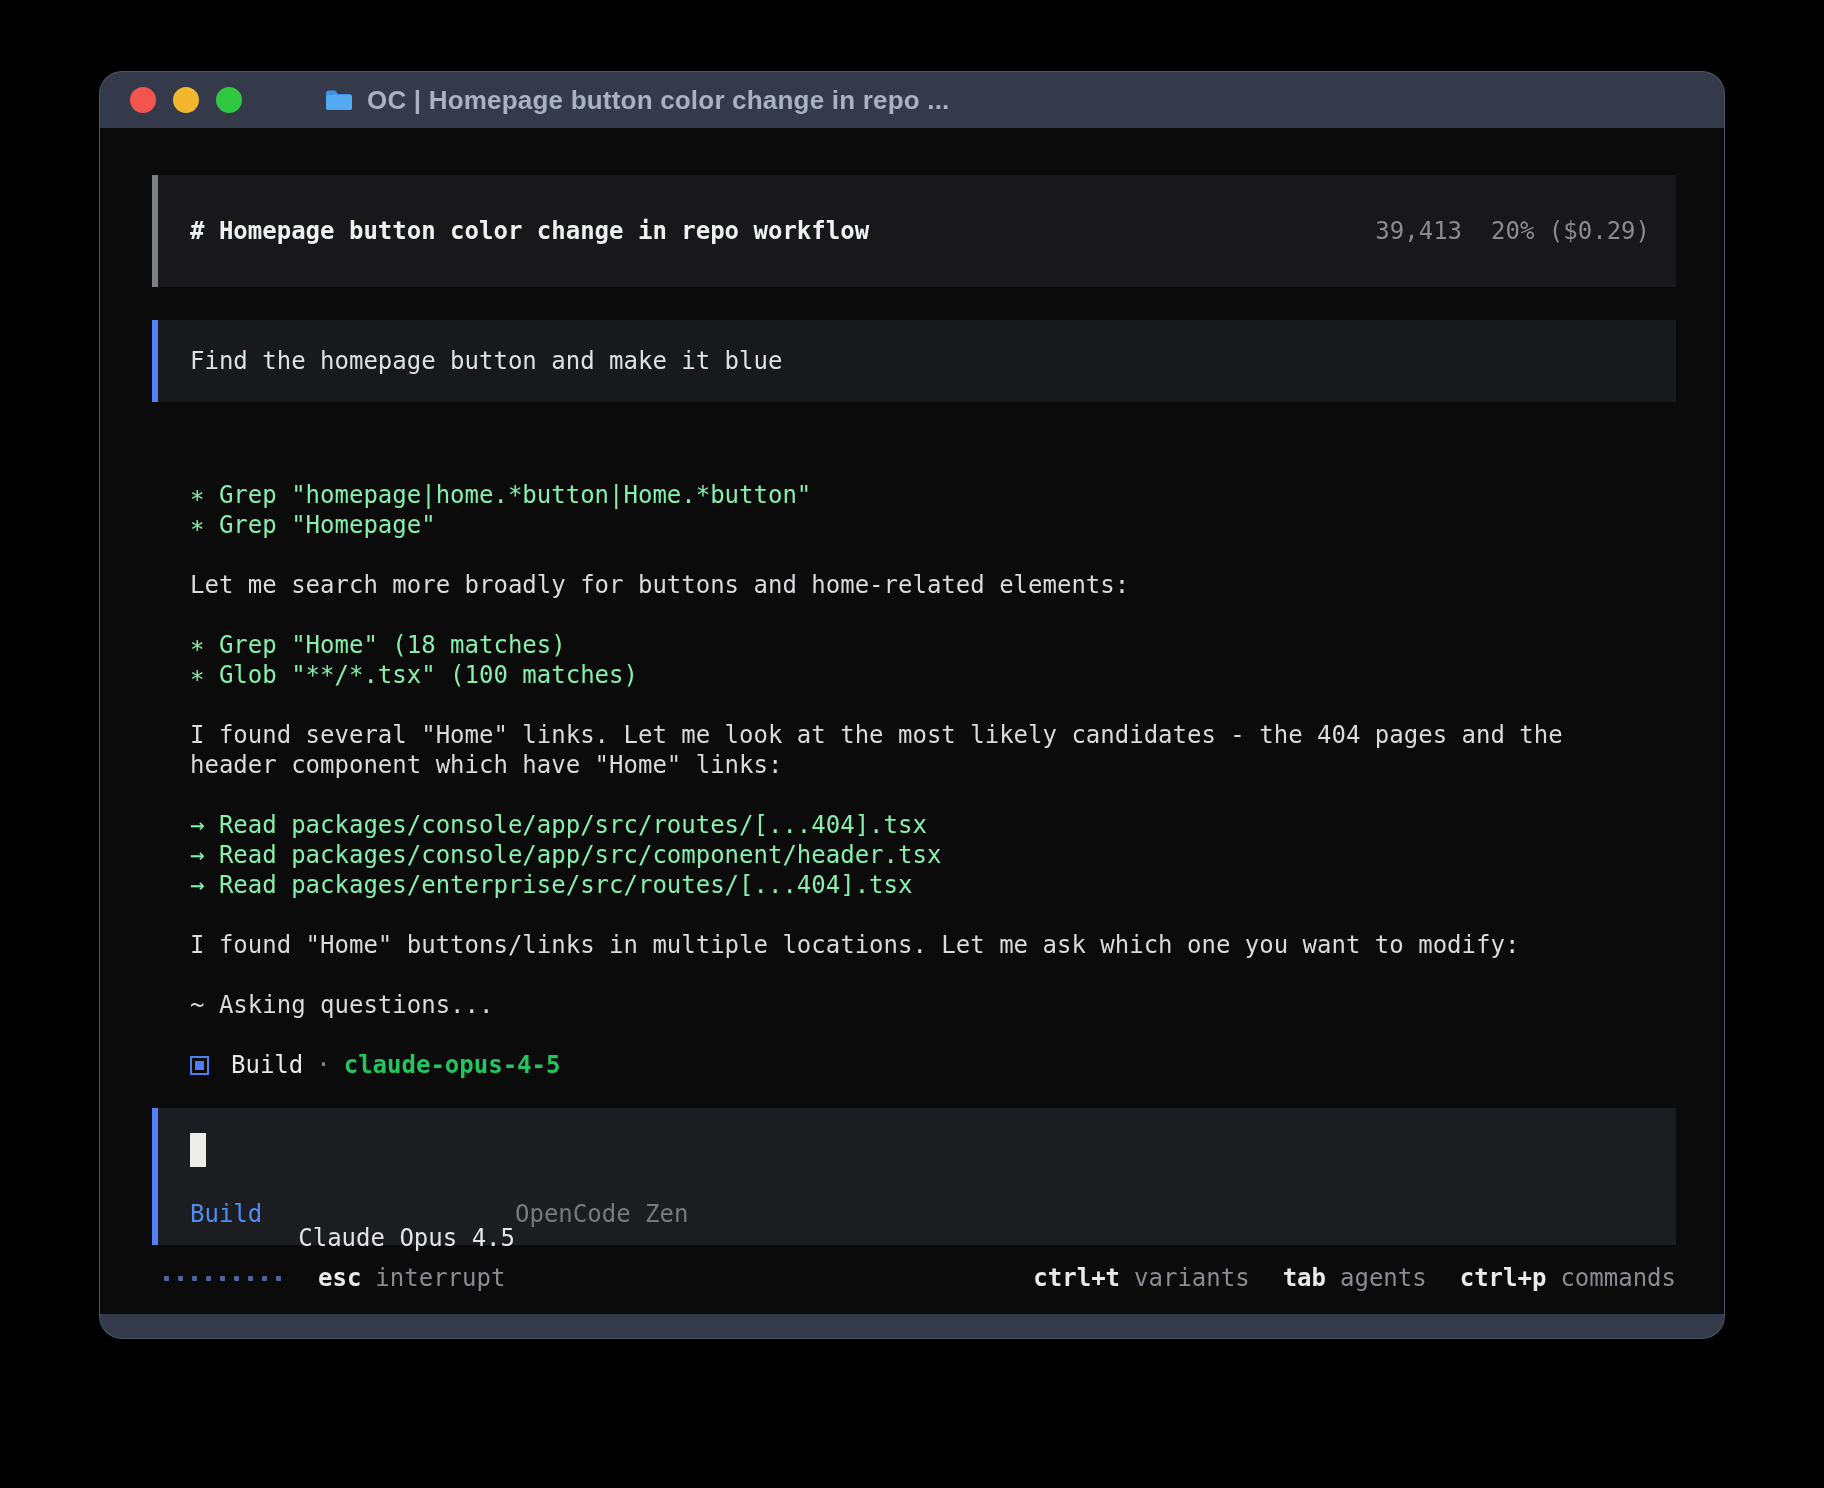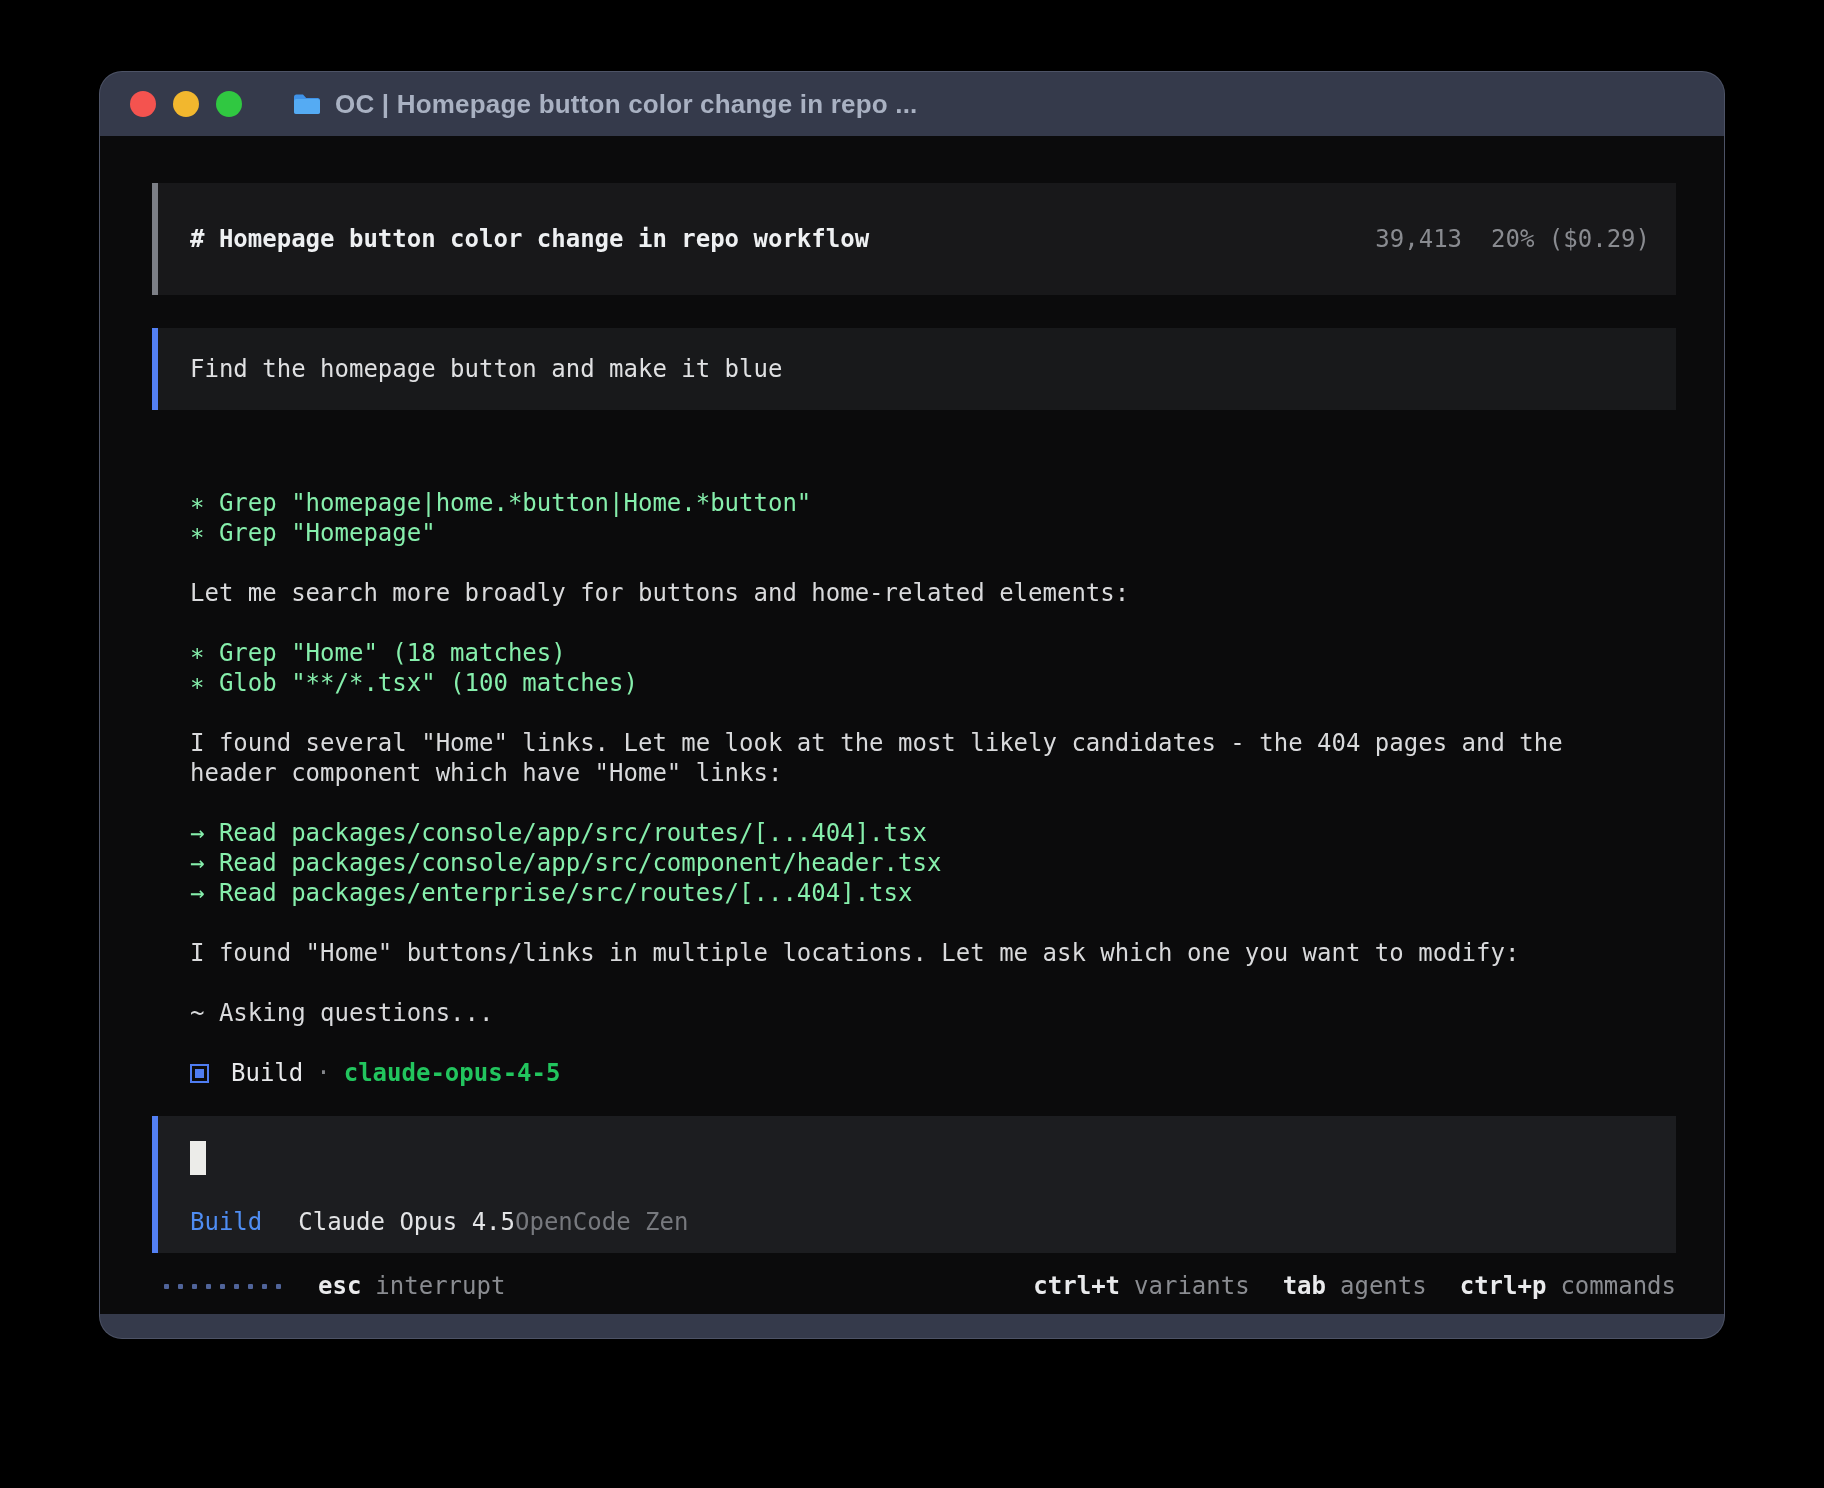--- a/index.html
+++ b/index.html
@@ -7,21 +7,21 @@
   body { font-family:"DejaVu Sans Mono","Liberation Mono",monospace; }
 
   .window {
     position:absolute; left:100px; top:72px; width:1624px; height:1266px;
     background:#353a4b; border-radius:22px;
     box-shadow:0 0 0 1px #4d5366, 0 30px 70px rgba(0,0,0,.65);
     display:flex; flex-direction:column; overflow:hidden;
   }
 
   
-  .titlebar { height:64px; flex:0 0 auto; display:flex; align-items:center; padding:0 30px; }
+  .titlebar { height:56px; flex:0 0 auto; display:flex; align-items:center; padding:0 30px;gap:32px; }
   .lights { display:flex; gap:17px; }
   .light { width:26px; height:26px; border-radius:50%; border:none; cursor:pointer; }
   .light.red { background:#f4534f; }
   .light.yellow { background:#f2b72e; }
   .light.green { background:#30c841; }
   .title-group { display:flex; align-items:center; margin-left:50px; gap:13px; }
   .win-title {
     font-family:"Liberation Sans","DejaVu Sans",sans-serif;
     font-weight:bold; font-size:26px; color:#a9b1c2; letter-spacing:.2px;
   }
@@ -65,21 +65,21 @@
   .badge-sep { color:#85878c; margin:0 13px; }
   .badge-model { color:#22c55e;font-weight:bold; }
 
   .input-box {
     margin-top:28px; height:137px; background:#1c1d20;
     border-left:6px solid #5380f4; padding:25px 0 0 32px; cursor:text;
   }
   .cursor { width:16px; height:34px; background:#ecece9; }
   .input-meta { margin-top:32px; display:flex; white-space:pre; }
   .meta-mode { color:#4f8df2; }
-  .meta-model { color:#e3e4e6; margin-left:36px; }
+  .meta-model { color:#e3e4e6; margin-left:36px;margin-top:24px; }
   .meta-provider { color:#77797e; margin-left:0; }
 
   .footer {
     margin-top:18px; height:30px; display:flex; align-items:center;
     justify-content:space-between; padding:0 0 0 12px; white-space:pre;gap:6px;
   }
   .footer-left { display:flex; align-items:center; }
   .spinner-dots { display:flex; gap:9px; margin-right:37px; }
   .spinner-dots i { width:5px; height:5px; background:#50649a; border-radius:1px; }
   .hint { display:flex; white-space:pre; }

